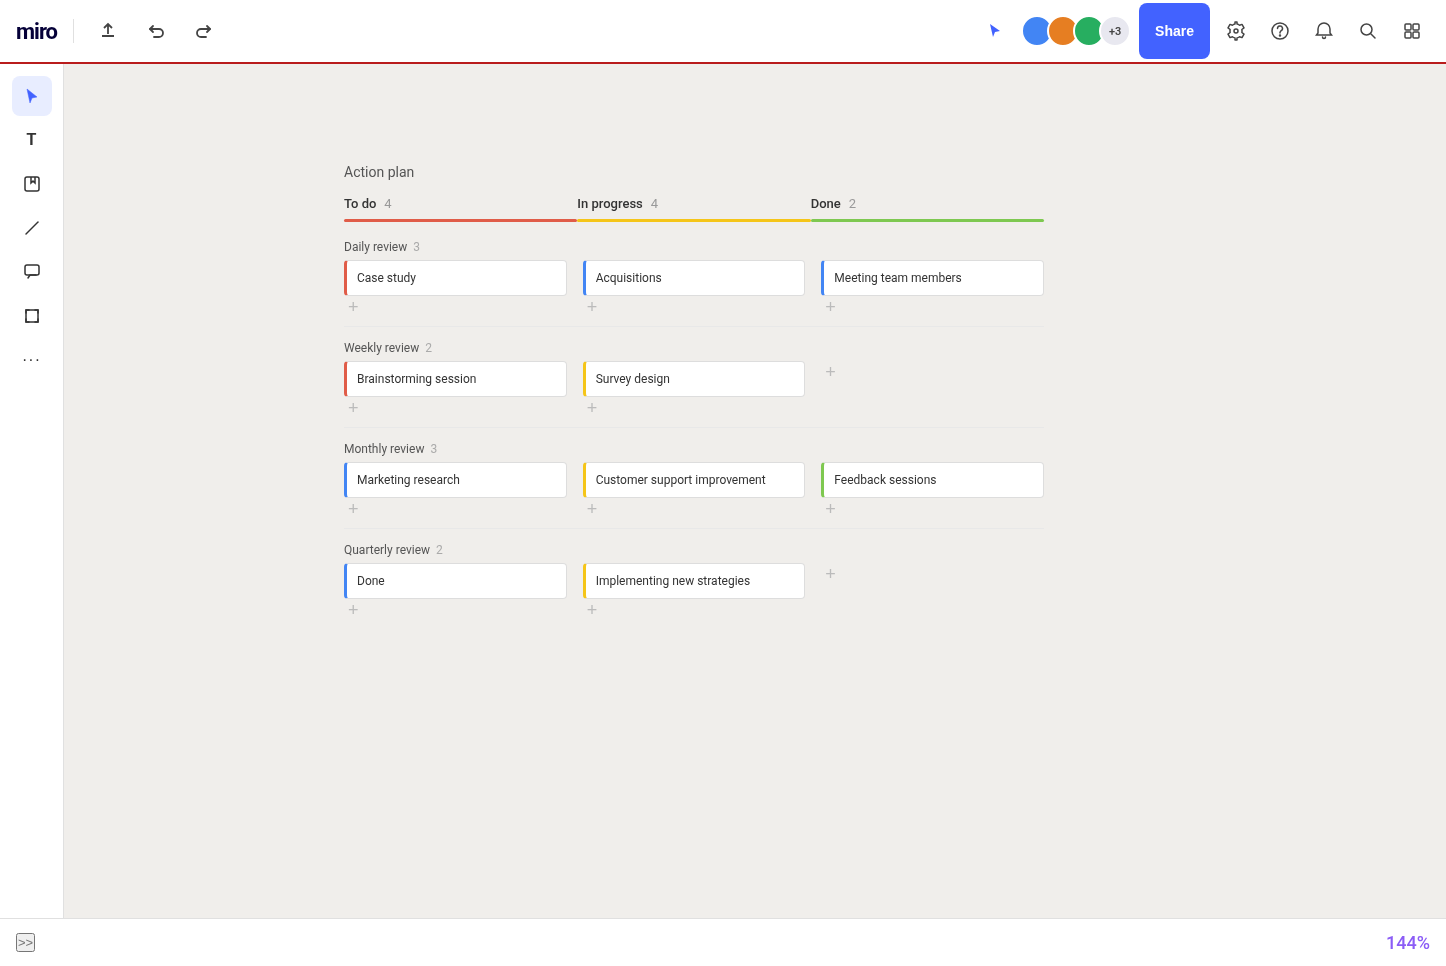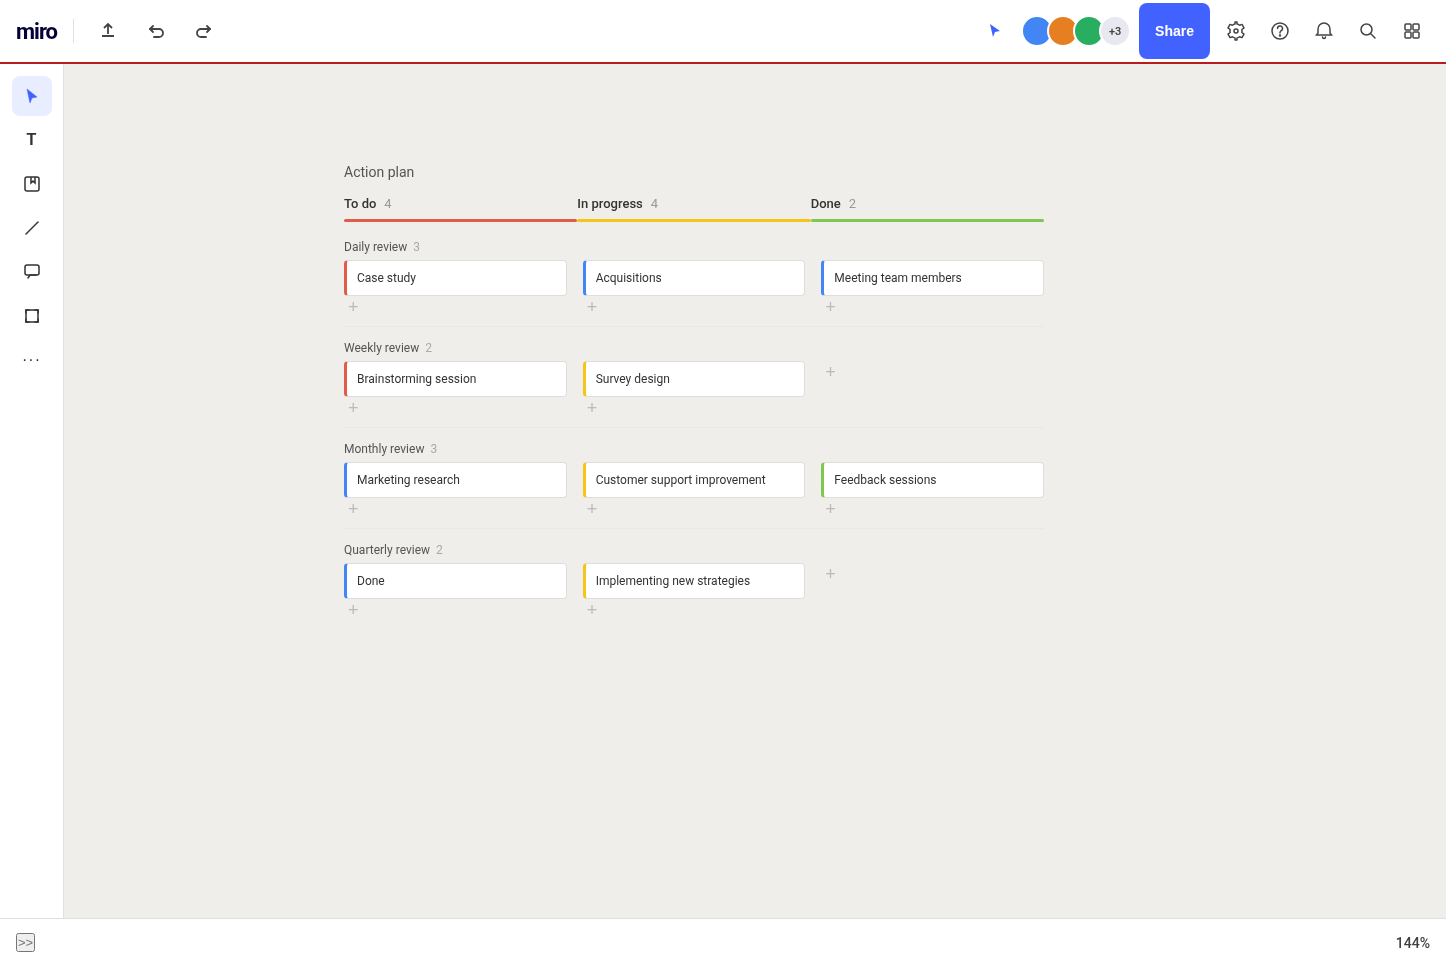--- a/index.html
+++ b/index.html
@@ -163,22 +163,22 @@
     .bottom-expand {
       display: flex;
       align-items: center;
       gap: 4px;
       color: #777;
       font-size: 13px;
       cursor: pointer;
     }
     .zoom-level {
       margin-left: auto;
-      font-size: 14px;
-      color: #404040;
+      font-size: 18px;
+      color: #8b5cf6;
       font-weight: 500;
     }
 
     
     .canvas-area {
       position: absolute;
       top: 64px;
       left: 64px;
       right: 0;
       bottom: 48px;

